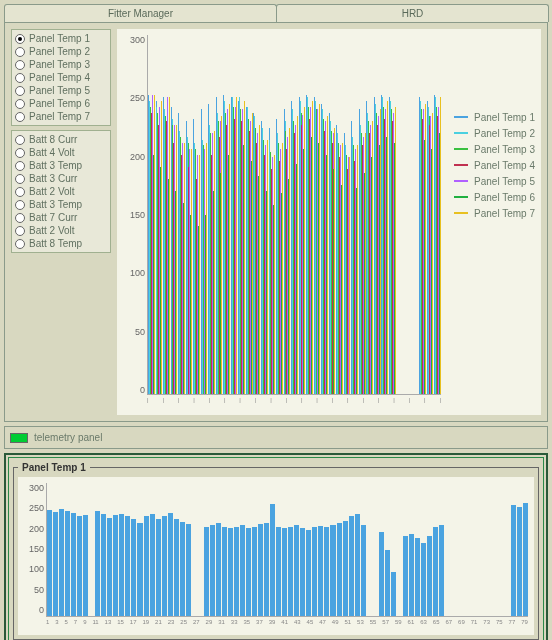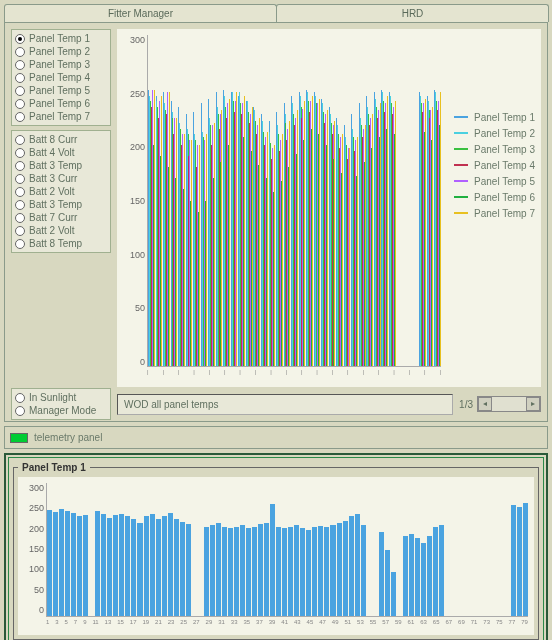--- a/index.html
+++ b/index.html
@@ -738,40 +738,20 @@
           </div>
           <div class="legend-row">
             <div class="legend-color" style="background: rgb(32, 176, 64);"></div>
             <span>Panel Temp 6</span>
           </div>
           <div class="legend-row">
             <div class="legend-color" style="background: rgb(232, 192, 32);"></div>
             <span>Panel Temp 7</span>
           </div>
         </div>
-    </div>
-  </div>
-  <div class="footer-row">
-    <div class="group" style="width: 100px;">
-        <div class="radio-row">
-          <div class="radio"></div>
-          <span class="radio-label">In Sunlight</span>
-        </div>
-        <div class="radio-row">
-          <div class="radio"></div>
-          <span class="radio-label">Manager Mode</span>
-        </div>
-      </div>
-    <div class="wod-label">WOD all panel temps</div>
-    <div class="pager">
-      <span>1/3</span>
-      <div class="scroll">
-        <div class="scroll-btn">◂</div>
-        <div class="scroll-btn">▸</div>
-      </div>
     </div>
   </div>
 </div>
 
 <div class="status-row">
   <div class="status-dot"></div>
   <span>telemetry panel</span>
 </div>
 
 <div class="section2">

